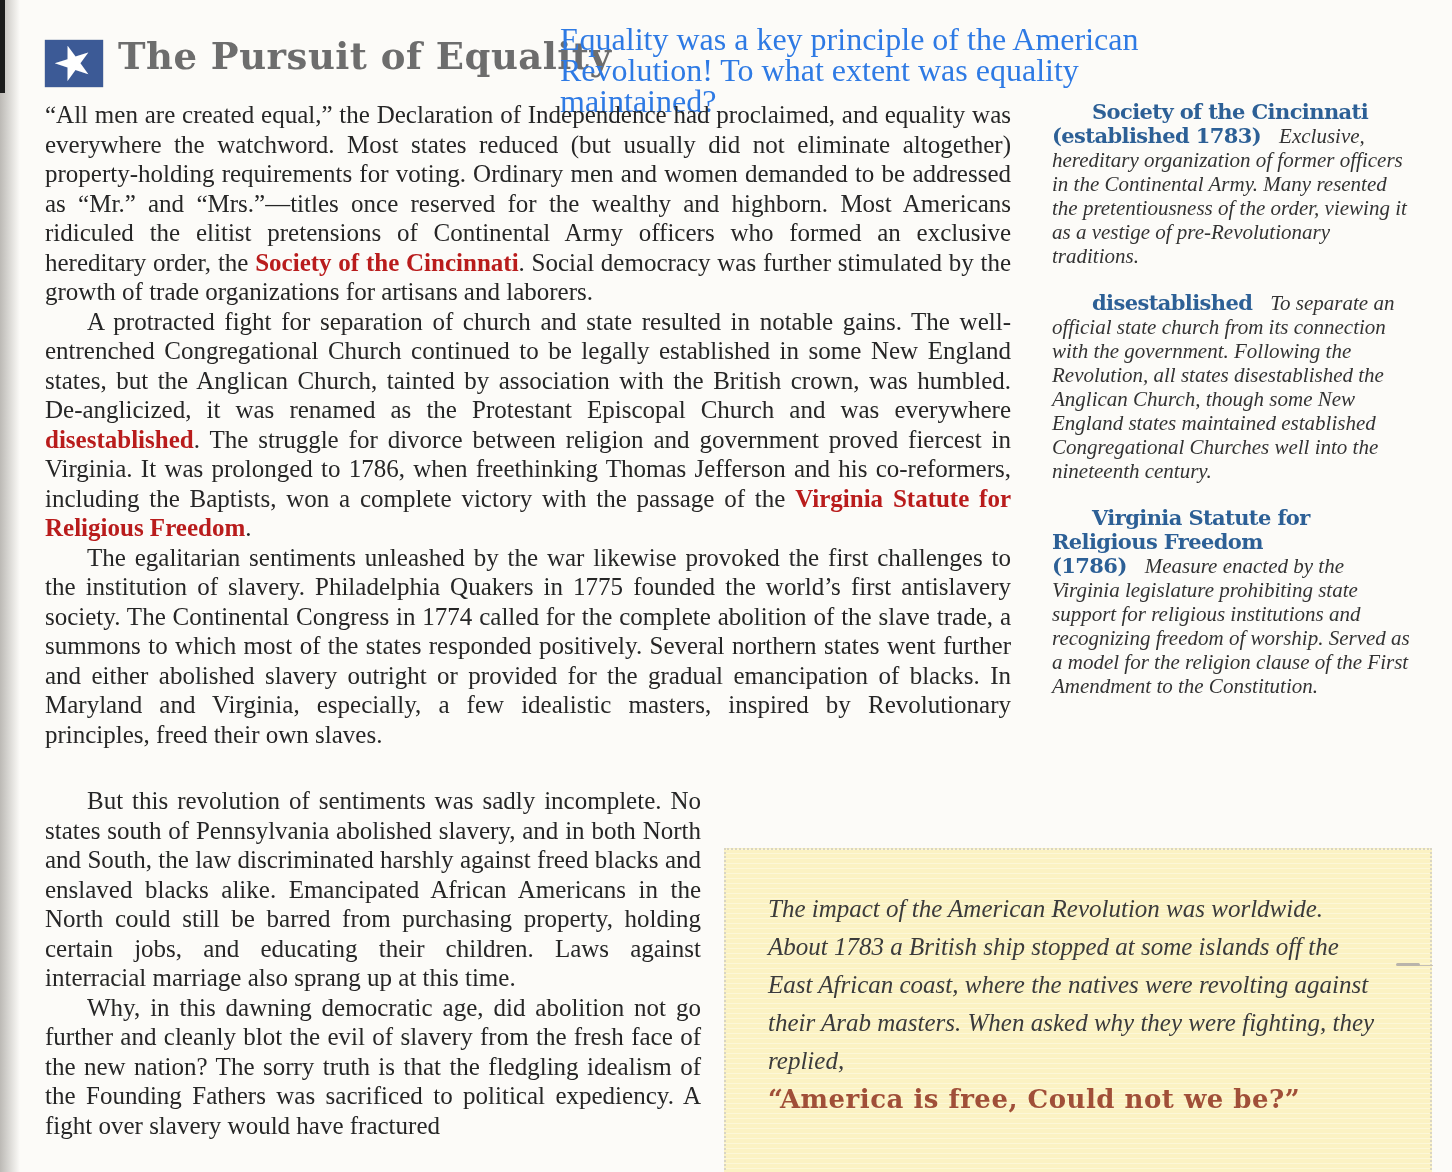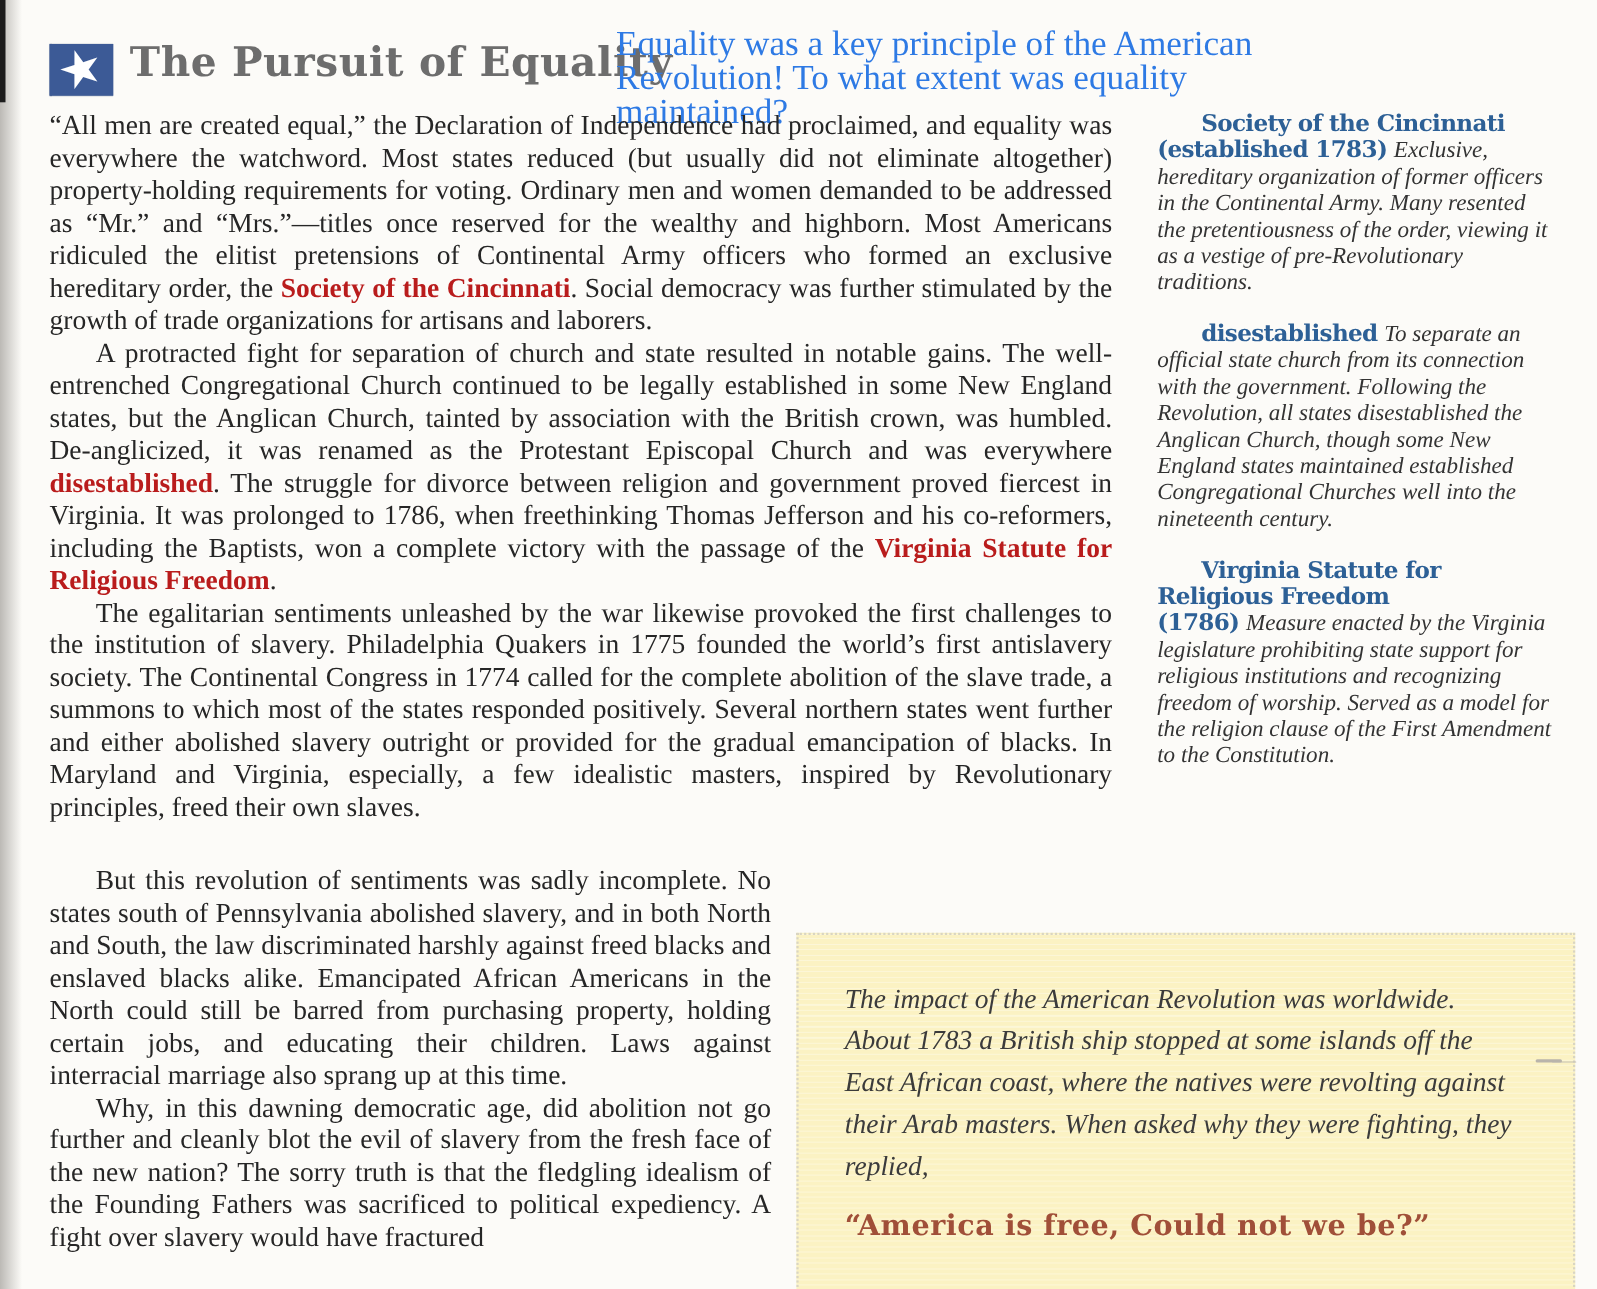--- a/index.html
+++ b/index.html
@@ -74,42 +74,42 @@
     margin: 0 0 23px 0;
     font-size: 21px; line-height: 24px; text-align: left;
   }
   .g-term {
     font-family: "DejaVu Serif", serif;
     font-weight: bold; color: #2d6096; font-style: normal;
     letter-spacing: -0.6px;
     margin-left: 40px;
   }
   .g-def {
-    font-style: italic; color: #333333; margin-left: 6px;
+    font-style: italic; color: #333333; margin-left: 18px;
   }
 
   
   .quote-box {
     position: absolute; left: 724px; top: 848px; width: 708px; height: 338px;
     box-sizing: border-box;
     background: #fbf2c3;
     background-image: repeating-linear-gradient(
       0deg, rgba(255,255,255,0.35) 0px, rgba(255,255,255,0.35) 1px,
       rgba(0,0,0,0) 1px, rgba(0,0,0,0) 5px);
     border: 2px dotted #d9d5c2;
     padding: 40px 44px 0 42px;
     overflow: hidden;
   }
   .box-body {
     margin: 0; font-style: italic;
     font-size: 25px; line-height: 38px; color: #3b3b3b;
     text-align: left;
   }
   .box-quote {
-    margin: 20px 0 0 0;
+    margin: 4px 0 0 0;
     font-family: "DejaVu Serif", serif;
     font-weight: bold; font-size: 26px; color: #a04f38;
     letter-spacing: 0.5px;
   }
 </style>
 </head>
 <body>
 
 <div class="page">
 

